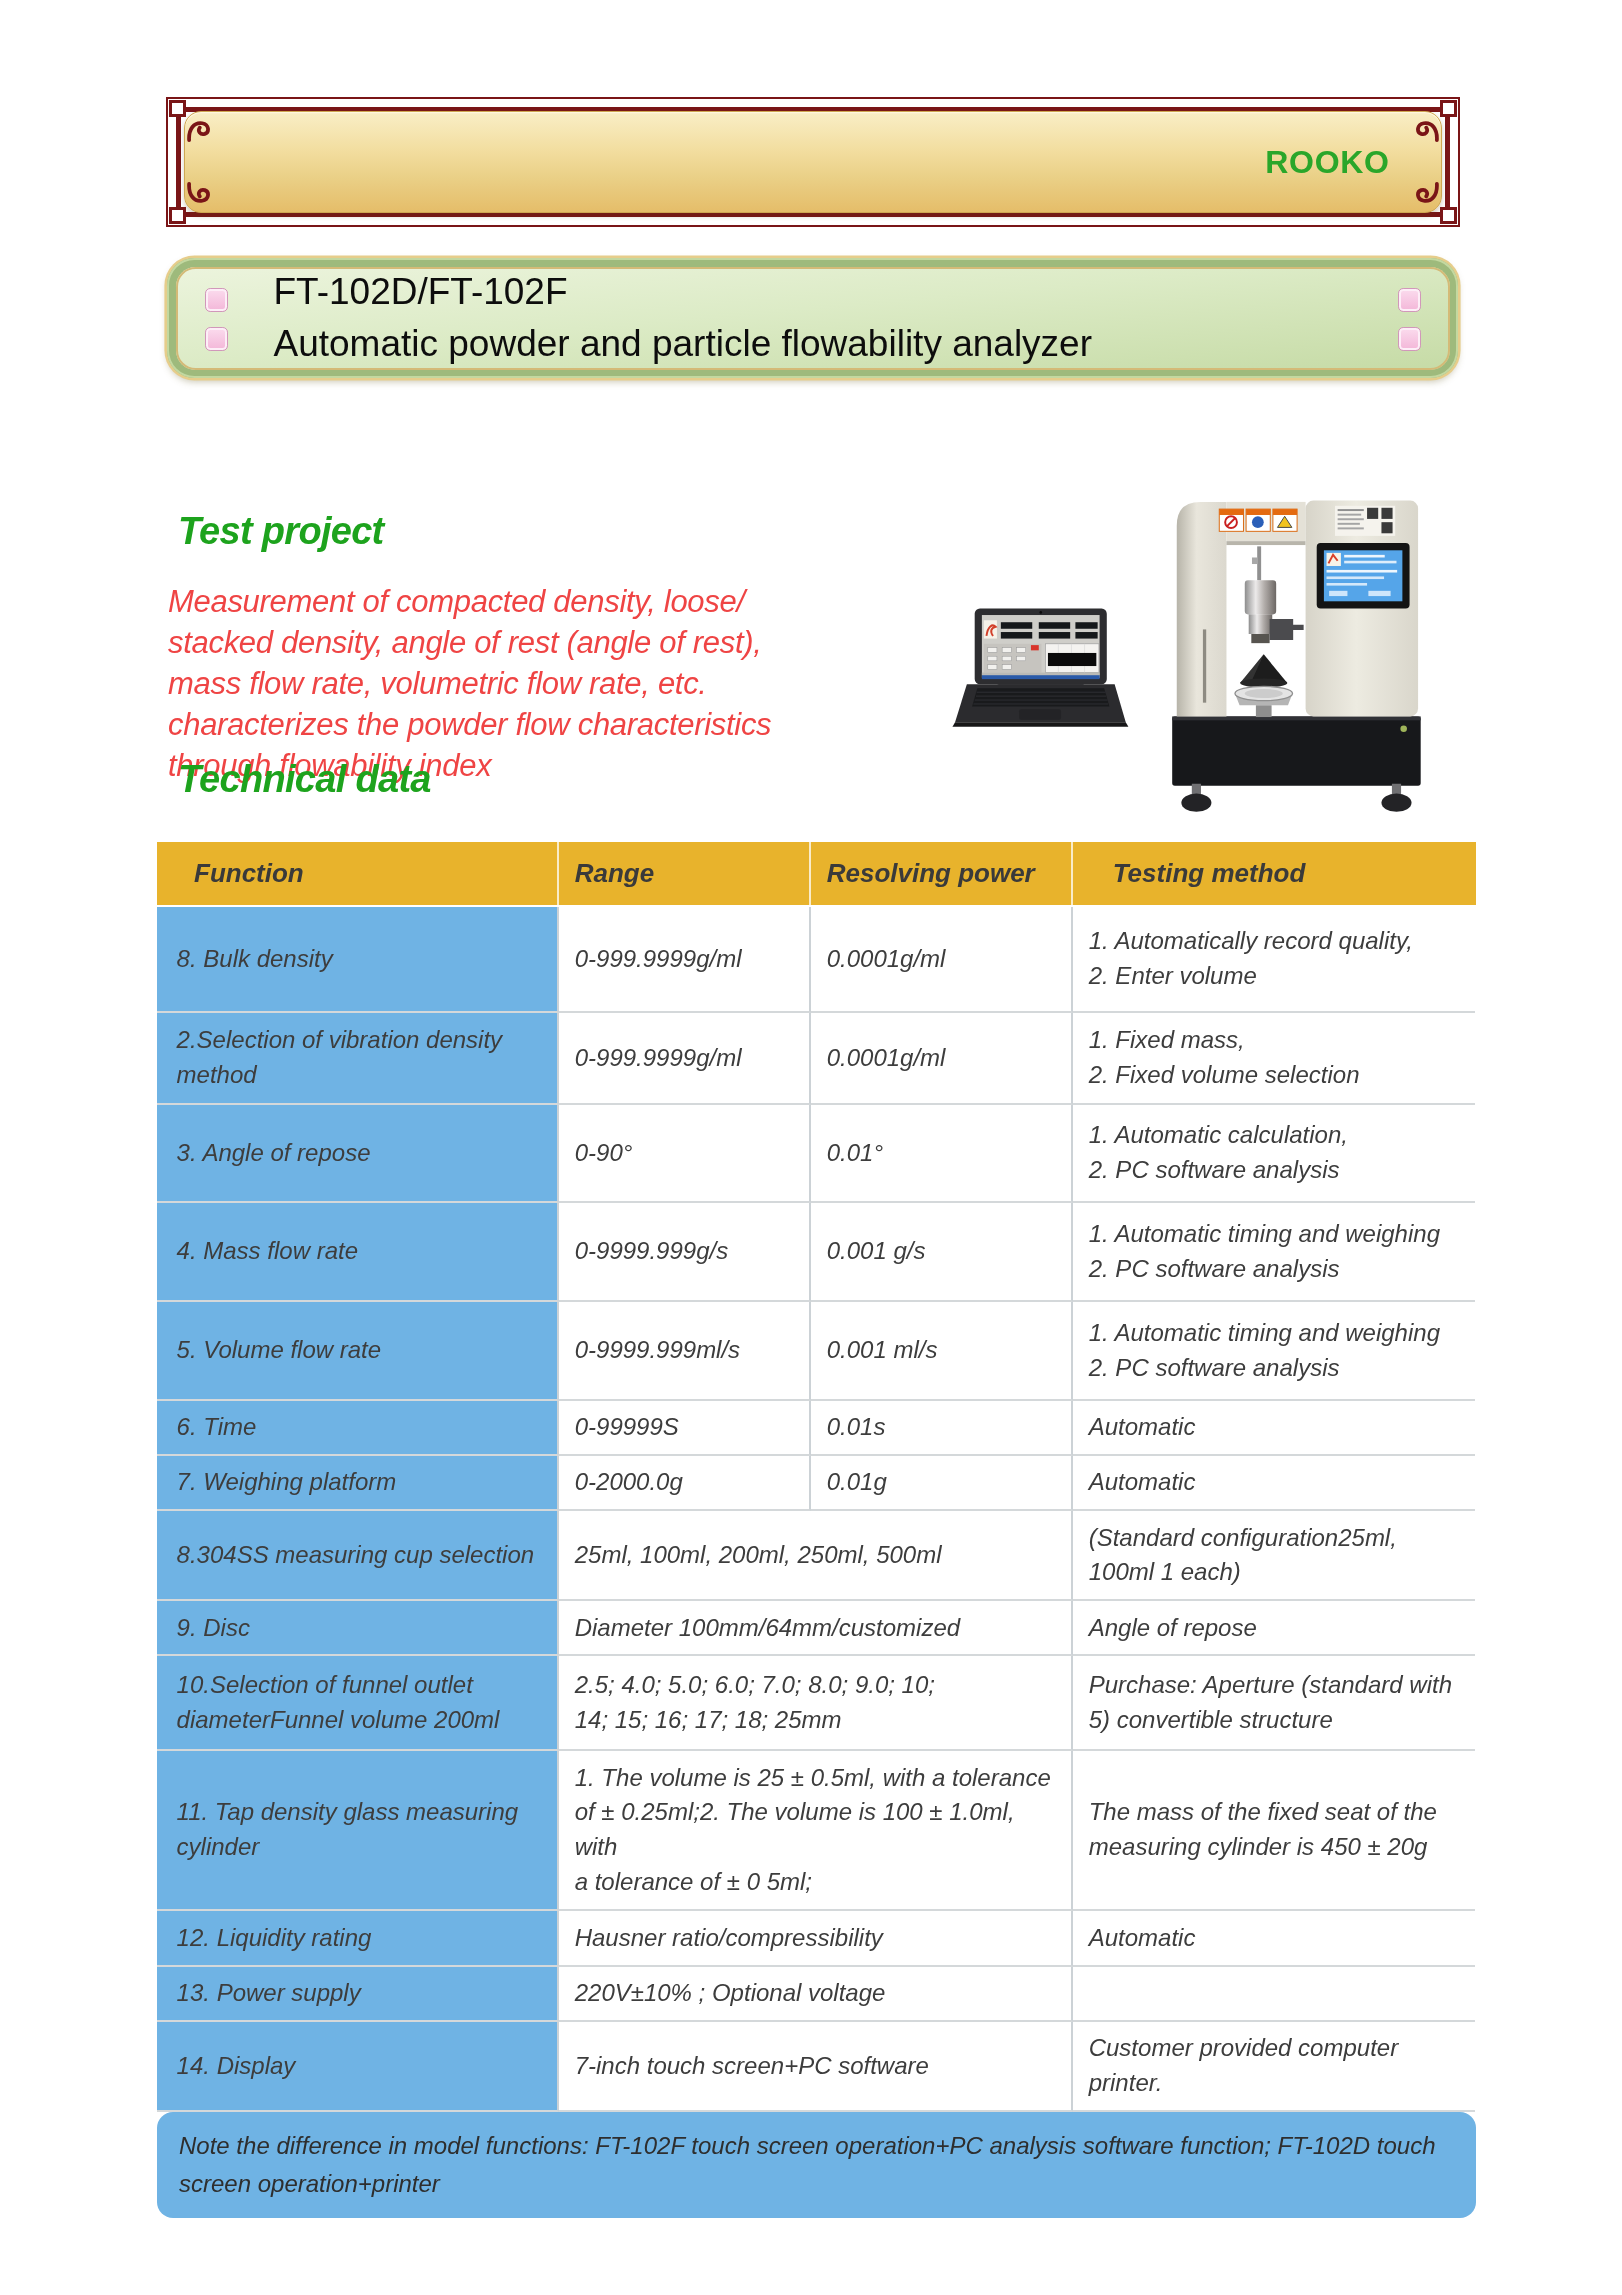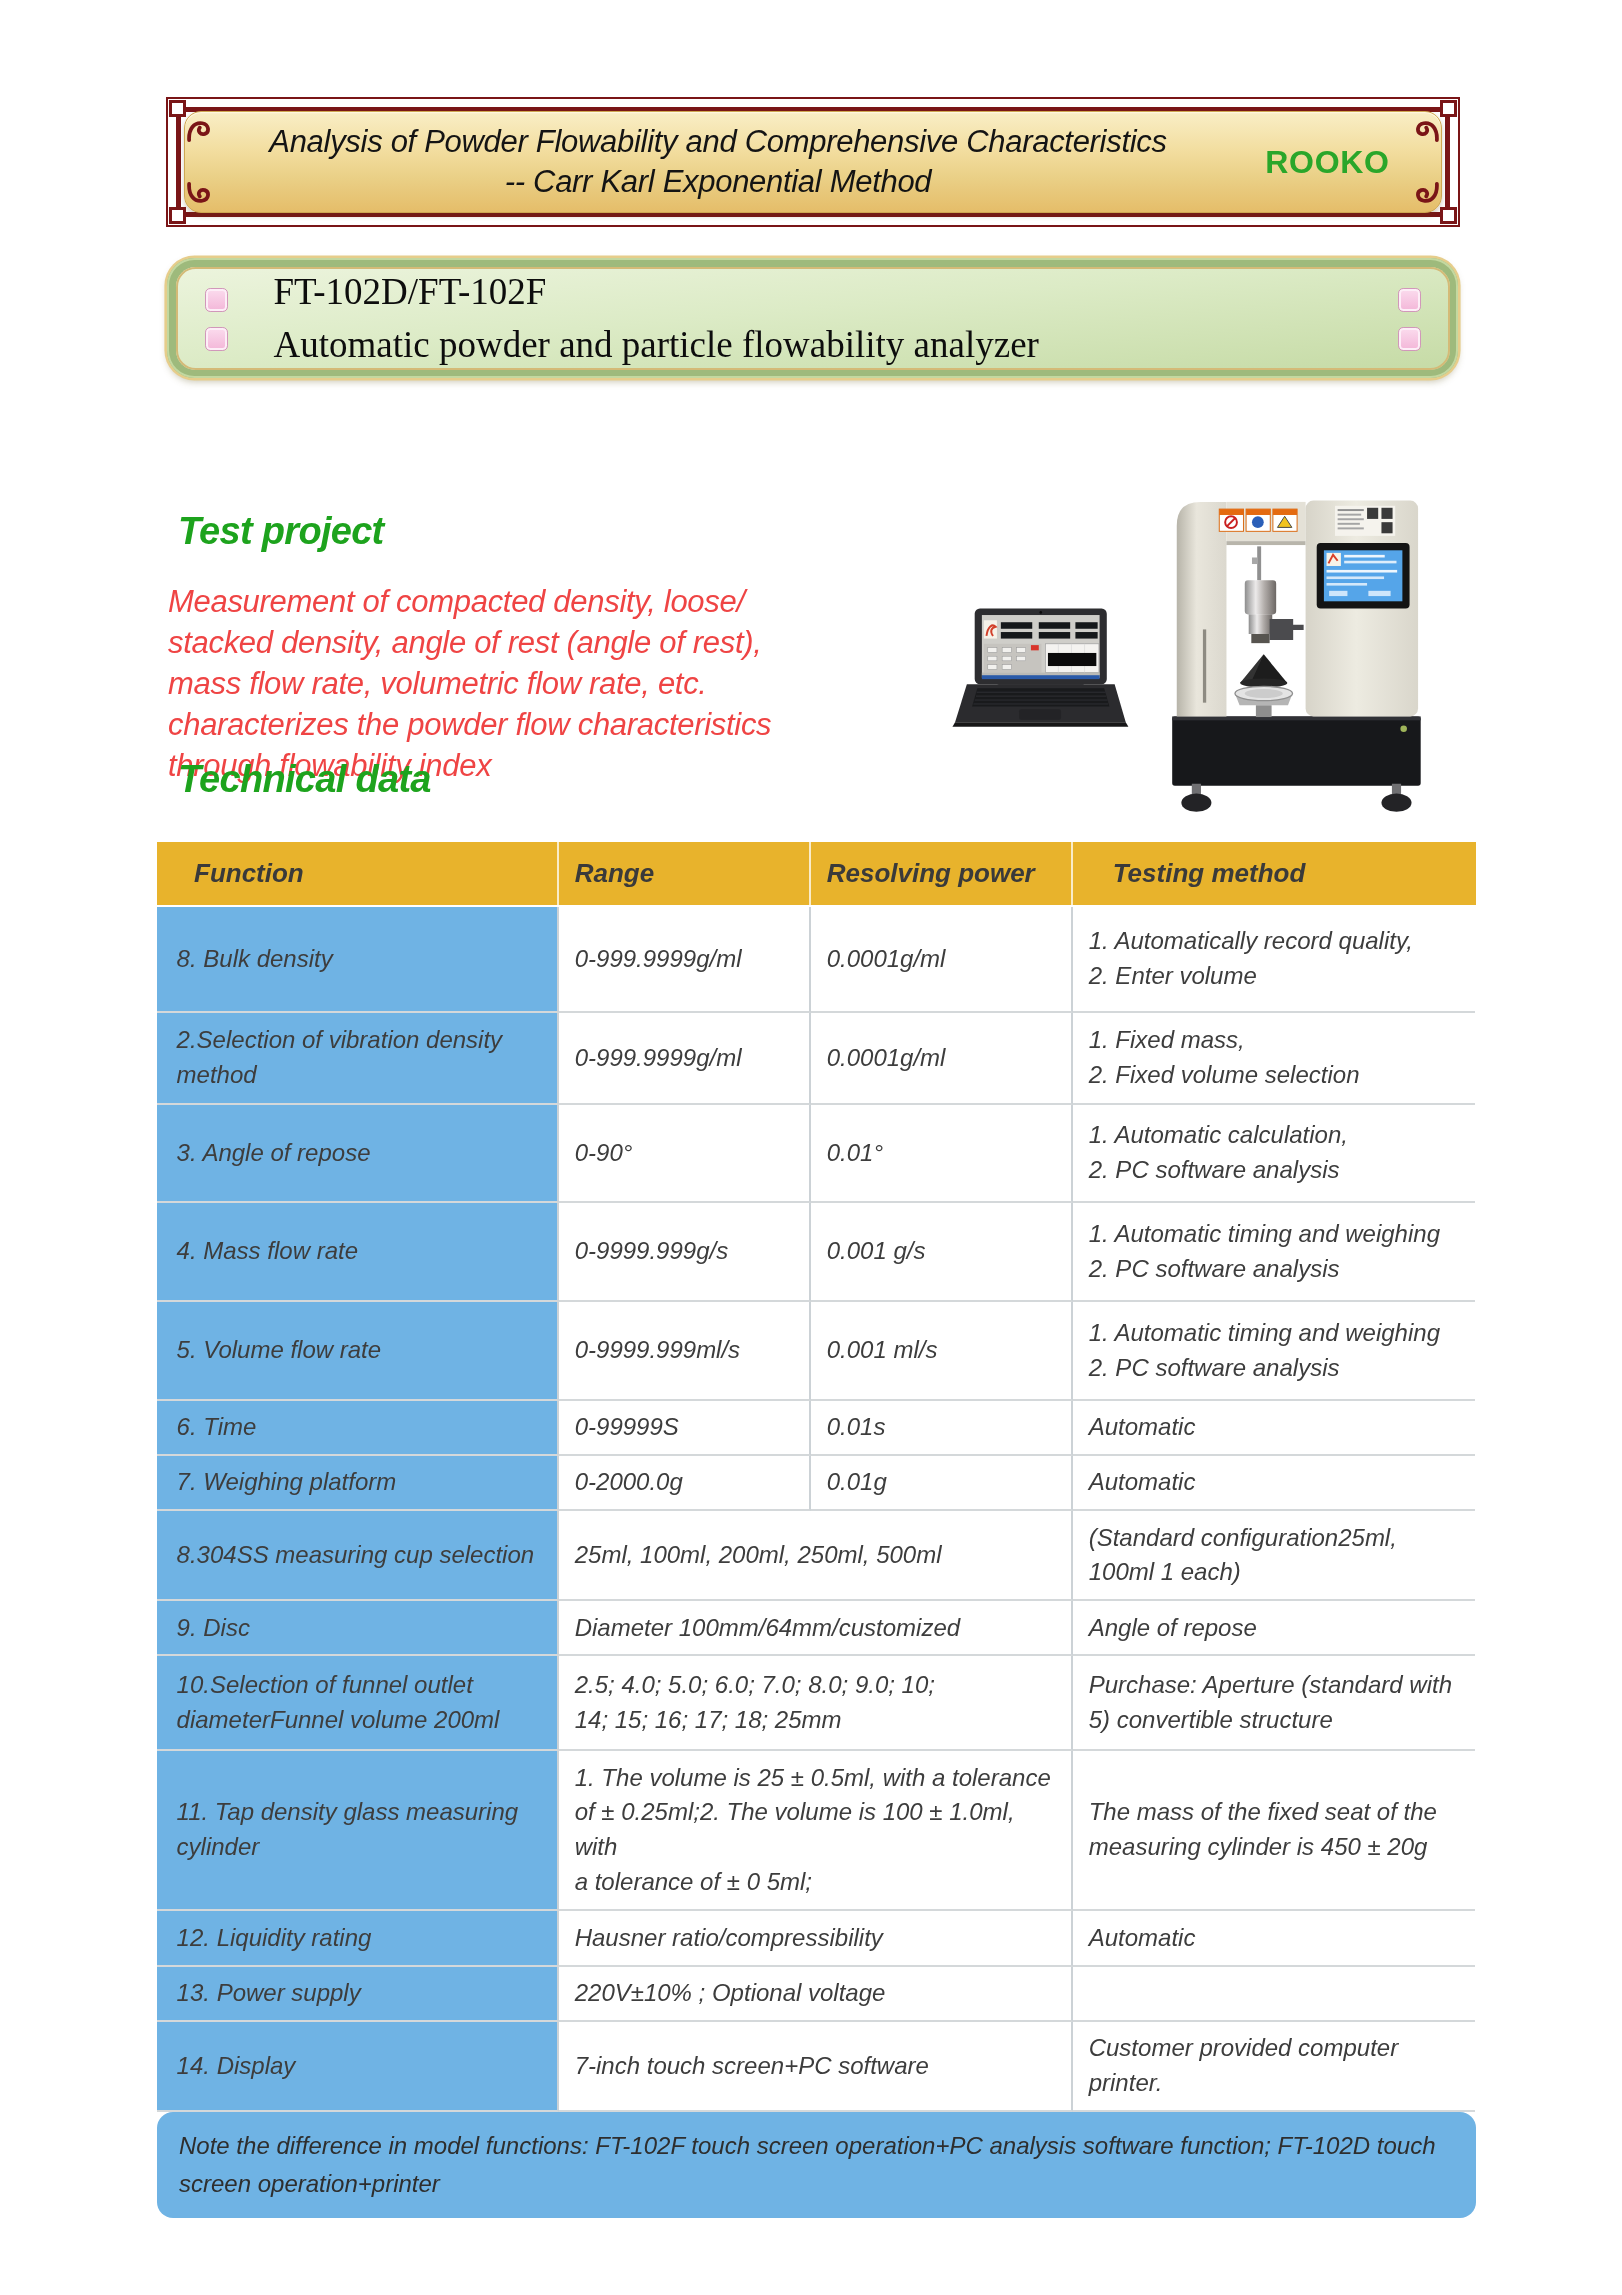--- a/index.html
+++ b/index.html
@@ -34,21 +34,21 @@
     box-shadow:0 0 0 2.6px #e6cd8b,0 3.9px 7.9px rgba(110,100,50,.35), inset 0 0 0 2px #c3d8a0;}
   .gb-inner{position:absolute;inset:8.5px;border-radius:19.6px;
     background:linear-gradient(175deg,#ecf4dd 0%,#dcebc6 45%,#c6dba6 100%);
     box-shadow:inset 0 0 0 2px #d4ba77;}
   .pin{position:absolute;width:21px;height:22px;border-radius:5.2px;
     background:linear-gradient(180deg,#fbdcee 0%,#f3b6d8 100%);
     border:1.3px solid #d197ba;box-shadow:inset 0 0 0 2px #fdeef7;}
   .pin.tl{left:29px;top:21px}.pin.tr{right:29px;top:21px}
   .pin.bl{left:29px;bottom:18.3px}.pin.br{right:29px;bottom:18.3px}
   .gb-text{position:absolute;left:98px;top:0;bottom:0;right:52px;display:flex;
-    flex-direction:column;justify-content:center;gap:10px;color:#0d0d0d;font-family:Liberation Serif, serif;}
+    flex-direction:column;justify-content:center;gap:10px;color:#0d0d0d;}
   .gb-model{font-size:37px;font-weight:500;letter-spacing:0;}
   .gb-name{font-size:37px;font-weight:500;}
 
   
   .h-green{position:absolute;font-size:38px;font-weight:700;font-style:italic;
     color:var(--heading-green);letter-spacing:-0.7px;}
   .h-green.tp{left:178px;top:510px;}
   .h-green.tdh{left:178px;top:758px;}
 
   
@@ -95,24 +95,20 @@
     <svg class="curl tr" viewBox="0 0 40 40">
         <path d="M5 37 C4 19 13 8 26 10 C37 12 38 24 30 27 C23 29 18 23 22 17" fill="none" stroke="#7a1517" stroke-width="6" stroke-linecap="round"></path>
       </svg>
     <svg class="curl bl" viewBox="0 0 40 40">
         <path d="M5 37 C4 19 13 8 26 10 C37 12 38 24 30 27 C23 29 18 23 22 17" fill="none" stroke="#7a1517" stroke-width="6" stroke-linecap="round"></path>
       </svg>
     <svg class="curl br" viewBox="0 0 40 40">
         <path d="M5 37 C4 19 13 8 26 10 C37 12 38 24 30 27 C23 29 18 23 22 17" fill="none" stroke="#7a1517" stroke-width="6" stroke-linecap="round"></path>
       </svg>
     <div class="plaque">
-      <div class="ptitle">
-        <div>Analysis of Powder Flowability and Comprehensive Characteristics</div>
-        <div>-- Carr Karl Exponential Method</div>
-      </div>
       <div class="brand">ROOKO</div>
     </div>
   </div>
 
   <div class="gbanner">
     <div class="gb-inner">
       <div class="pin tl"></div>
       <div class="pin tr"></div>
       <div class="pin bl"></div>
       <div class="pin br"></div>

